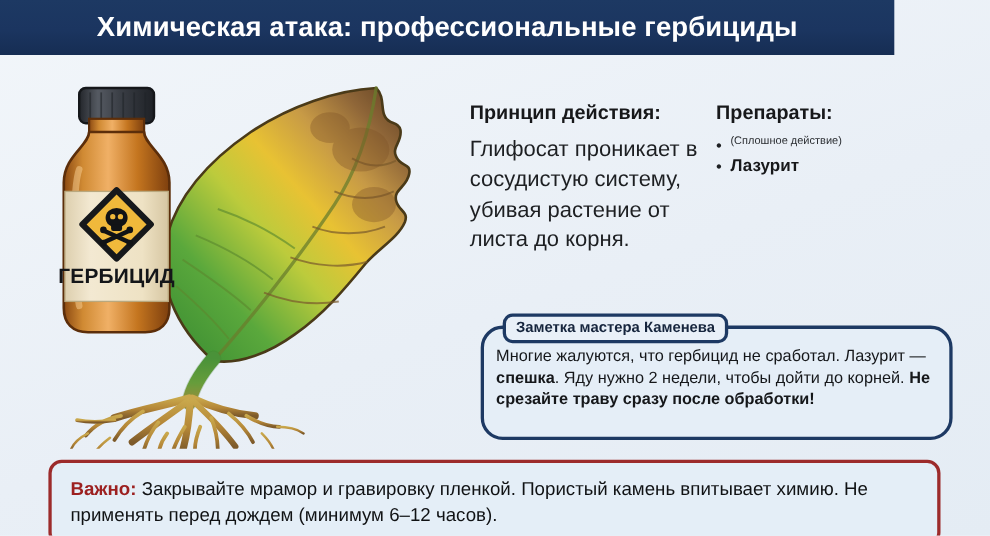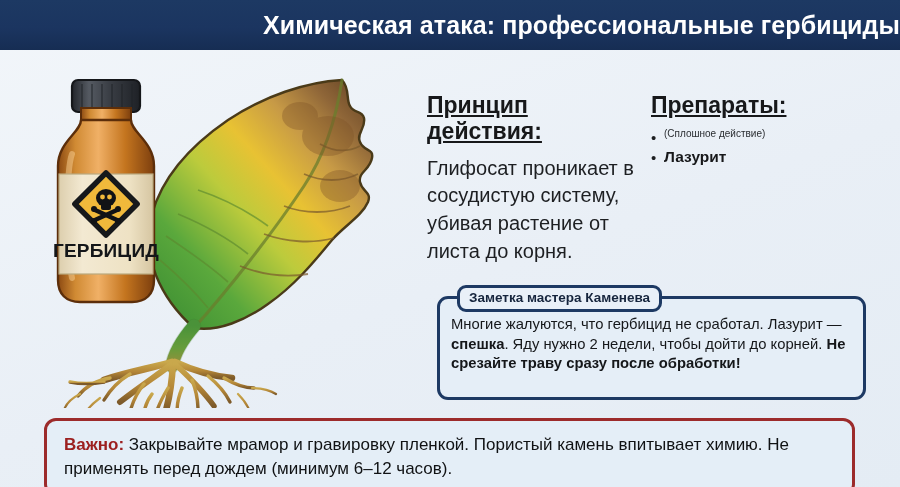--- a/index.html
+++ b/index.html
@@ -19,26 +19,26 @@
     width: 900px;
     height: 487px;
     background: linear-gradient(160deg, #f2f6fa 0%, #e9eff6 55%, #e4ecf4 100%);
     overflow: hidden;
   }
 
   
   .header {
     position: absolute;
     left: 0; top: 0;
-    width: 900px;
+    width: 813px;
     height: 50px;
     background: linear-gradient(180deg, #1d3963 0%, #1b3560 55%, #162d53 100%);
     display: flex;
     align-items: center;
-    justify-content: flex-end;
+    justify-content: center;
     box-sizing: border-box;
   }
   .header-title {
     color: #ffffff;
     font-size: 25px;
     font-weight: bold;
     letter-spacing: .1px;
     text-align: center;
     line-height: 1;
     white-space: nowrap;
@@ -61,26 +61,25 @@
     top: 92px;
     width: 215px;
   }
   .col-products {
     position: absolute;
     left: 651px;
     top: 92px;
     width: 244px;
   }
   .col-head {
-    font-size: 23px;
+    font-size: 18px;
     font-weight: bold;
     color: #17181a;
     margin: 0 0 10px 0;
     line-height: 1.15;
-    text-decoration: underline;
   }
   .col-body {
     font-size: 20px;
     color: #1d1f22;
     line-height: 1.38;
     margin: 0;
   }
   .prod-list {
     list-style: none;
     margin: 0;
@@ -117,21 +116,21 @@
   
   .note-box {
     position: absolute;
     left: 437px;
     top: 296px;
     width: 429px;
     height: 104px;
     box-sizing: border-box;
     background: #e5eef7;
     border: 3px solid #1d3963;
-    border-radius: 11px;
+    border-radius: 20px;
   }
   .note-tab {
     position: absolute;
     left: 17px;
     top: -14px;
     background: #e9f0f8;
     border: 3px solid #1d3963;
     border-radius: 9px;
     padding: 1px 9px 2px 9px;
     font-size: 13.5px;

